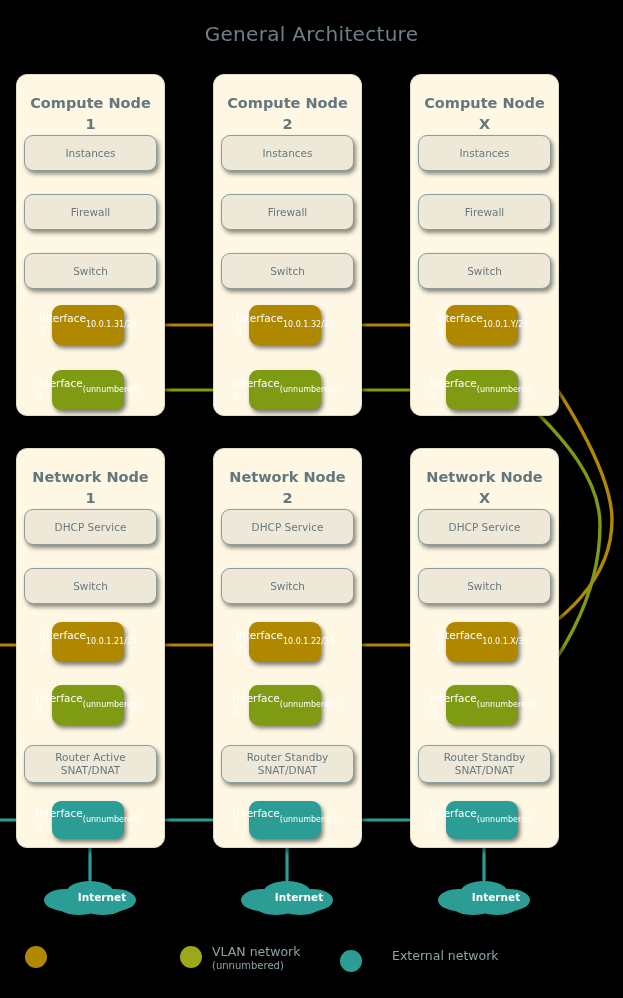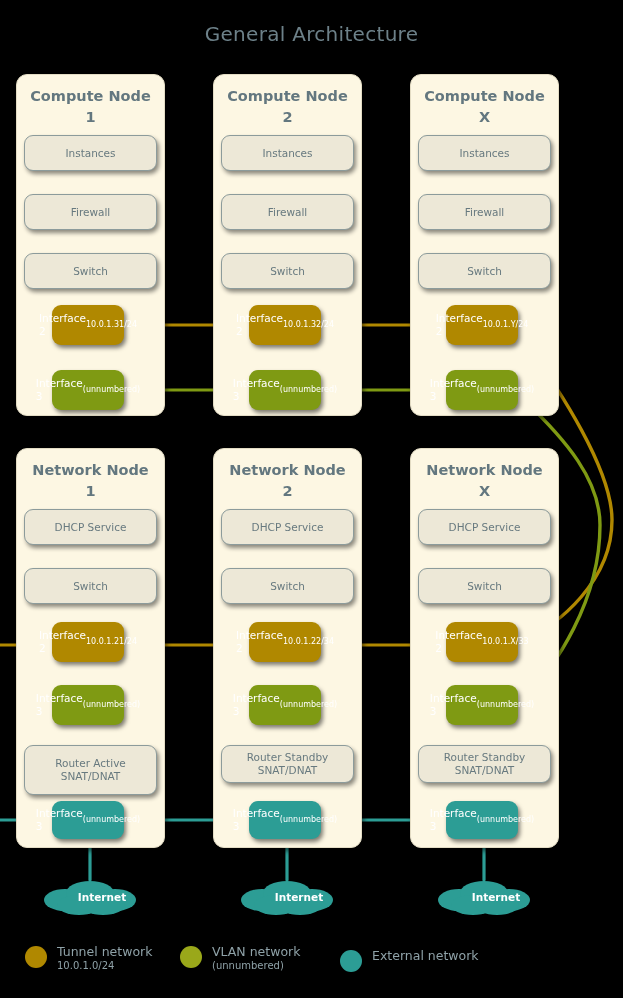--- a/index.html
+++ b/index.html
@@ -42,21 +42,21 @@
     border-radius: 11px;
     box-shadow: 2px 3px 5px rgba(0,0,0,.55);
     z-index: 2;
   }
   .node-title {
     text-align: center;
     color: #63777F;
     font-size: 14.5px;
     font-weight: 700;
     line-height: 21px;
-    padding-top: 11px;
+    padding-top: 18px;
     white-space: pre-line;
   }
   
   .box {
     position: absolute;
     background: #EDE8D7;
     border: 1px solid #8C9B9B;
     border-radius: 9px;
     box-shadow: 2px 3px 4px rgba(0,0,0,.45);
     color: #67797F;
@@ -251,21 +251,21 @@
     <div class="node-title">Network Node
 2</div>
   </div>
   <div class="node" style="left:410px; top:448px; height:400px;">
     <div class="node-title">Network Node
 X</div>
   </div>
 
   <div class="box" style="left:24px; top:509px; width:133px; height:36px;">DHCP Service</div>
   <div class="box" style="left:24px; top:568px; width:133px; height:36px;">Switch</div>
-  <div class="box" style="left:24px; top:745px; width:133px; height:50px;">Router Active
+  <div class="box" style="left:24px; top:745px; width:133px; height:38px;">Router Active
 SNAT/DNAT</div>
 
   <div class="box" style="left:221px; top:509px; width:133px; height:36px;">DHCP Service</div>
   <div class="box" style="left:221px; top:568px; width:133px; height:36px;">Switch</div>
   <div class="box" style="left:221px; top:745px; width:133px; height:38px;">Router Standby
 SNAT/DNAT</div>
 
   <div class="box" style="left:418px; top:509px; width:133px; height:36px;">DHCP Service</div>
   <div class="box" style="left:418px; top:568px; width:133px; height:36px;">Switch</div>
   <div class="box" style="left:418px; top:745px; width:133px; height:38px;">Router Standby
@@ -343,33 +343,29 @@
         <ellipse cx="38" cy="27" rx="22" ry="10"></ellipse>
         <ellipse cx="62" cy="27" rx="22" ry="10"></ellipse>
       </g>
     </svg>
     <span>Internet</span>
   </div>
 
   <div class="legend">
     <div class="legend-item" style="left:25px; top:6px;">
       <div class="dot" style="background:#B08800;"></div>
-      <div class="legend-txt">
-        <div class="legend-label">Tunnel network</div>
-        <div class="legend-sub">10.0.1.0/24</div>
-      </div>
     </div>
     <div class="legend-item" style="left:180px; top:6px;">
       <div class="dot" style="background:#9AA81A;"></div>
       <div class="legend-txt">
         <div class="legend-label">VLAN network</div>
         <div class="legend-sub">(unnumbered)</div>
       </div>
     </div>
-    <div class="legend-item" style="left:340px; top:10px;">
+    <div class="legend-item" style="left:340px; top:10px;gap:20px;">
       <div class="dot" style="background:#2C9D95;"></div>
       <div class="legend-txt">
         <div class="legend-label">External network</div>
         <div class="legend-sub"></div>
       </div>
     </div>
   </div>
 
 </div>
 

